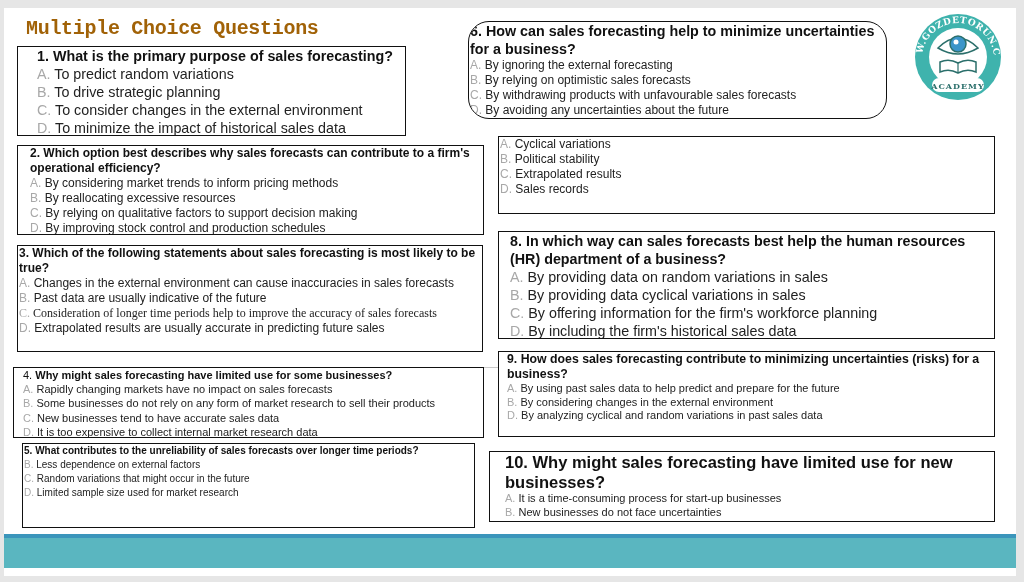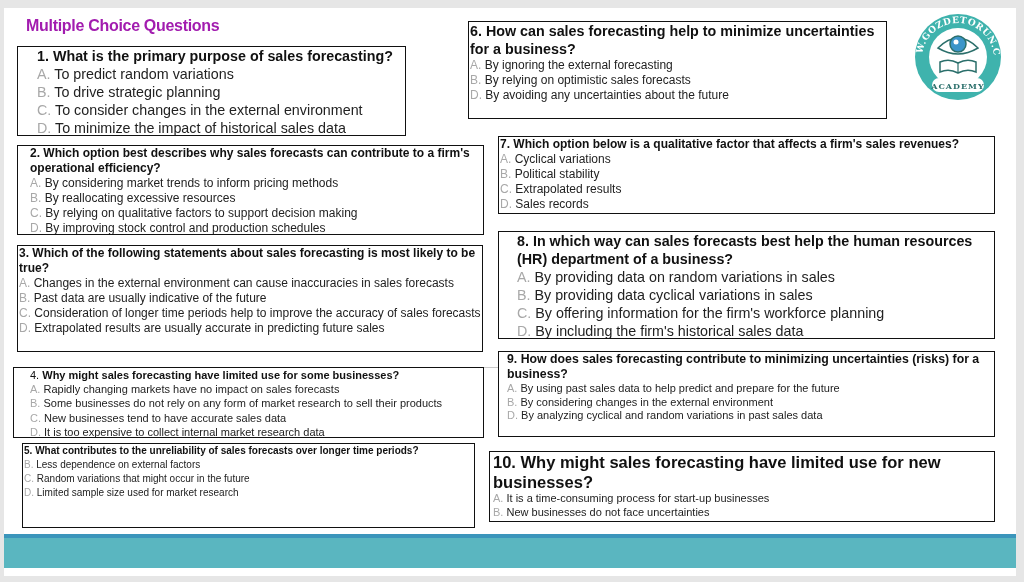--- a/index.html
+++ b/index.html
@@ -14,49 +14,49 @@
     background:#ffffff;
   }
   .band {
     position:absolute; left:4px; top:534px; width:1012px; height:34px;
     background:#5ab6c0;
     border-top:4px solid #3b95bb;
     box-sizing:border-box;
   }
   .title {
     position:absolute; left:26px; top:17px;
-    font-family:Liberation Sans, sans-serif;
-    font-size:16px; font-weight:bold; color:#a21caf;
+    font-family:Liberation Mono, monospace;
+    font-size:20px; font-weight:bold; color:#a16207;
     letter-spacing:-0.3px;
   }
   .qbox {
     position:absolute; box-sizing:border-box;
     border:1.5px solid #111; background:#fff;
     color:#222; overflow:hidden;
   }
   .qbox .q { font-weight:bold; color:#111; }
   .qbox .opt { white-space:nowrap; }
-  .qbox .opt.wrap { white-space:normal; }
+  .qbox .opt.wrap { white-space:normal;font-family:Liberation Serif, serif; }
   .qbox .lt { color:#a8a8a8; }
   .num-thin { font-weight:normal; }
 
   #q1 { left:17px; top:46px; width:389px; height:90px; font-size:14.3px; line-height:18px; padding-left:19px; }
   #q2 { left:17px; top:145px; width:467px; height:90px; font-size:12px; line-height:15px; padding-left:12px; }
   #q3 { left:17px; top:245px; width:466px; height:107px; font-size:12px; line-height:15px; padding-left:1px; }
-  #q4 { left:13px; top:367px; width:471px; height:71px; font-size:11px; line-height:14.2px; padding-left:16px; }
+  #q4 { left:13px; top:367px; width:471px; height:71px; font-size:11px; line-height:14.2px; padding-left:9px; }
   #q5 { left:22px; top:443px; width:453px; height:85px; font-size:10px; line-height:14px; padding-left:1px; }
 
-  #q6 { left:468px; top:21px; width:419px; height:98px; font-size:14.3px; line-height:18px; padding-left:1px; }
+  #q6 { left:468px; top:21px; width:419px; height:98px; font-size:14.3px; line-height:18px; padding-left:1px;border-radius:21px; }
   #q6 .opt { font-size:12px; line-height:15px; }
   #q7 { left:498px; top:136px; width:497px; height:78px; font-size:12px; line-height:15px; padding-left:1px; }
-  #q8 { left:498px; top:231px; width:497px; height:108px; font-size:14.3px; line-height:18px; padding-left:18px; }
+  #q8 { left:498px; top:231px; width:497px; height:108px; font-size:14.3px; line-height:18px; padding-left:11px; }
   #q8 .q { font-size:14.3px; }
   #q9 { left:498px; top:351px; width:497px; height:86px; font-size:11px; line-height:13.5px; padding-left:8px; }
   #q9 .q { font-size:12.3px; line-height:15px; }
-  #q10 { left:489px; top:451px; width:506px; height:71px; font-size:11px; line-height:13.5px; padding-left:3px; }
+  #q10 { left:489px; top:451px; width:506px; height:71px; font-size:11px; line-height:13.5px; padding-left:15px; }
   #q10 .q { font-size:16.5px; line-height:20px; }
 
   .connector {
     position:absolute; left:484px; top:367px; width:14px; height:1px; background:#c9c9c9;
   }
 
   .logo {
     position:absolute; left:906px; top:12px; width:104px; height:90px;
   }
 </style>
@@ -121,24 +121,24 @@
 <div class="qbox" id="q5">
     <div class="q"><span>5.</span> <span>What contributes to the unreliability of sales forecasts over longer time periods?</span></div>
     <div class="opt"><span class="lt">B.</span> <span>Less dependence on external factors</span></div>
     <div class="opt"><span class="lt">C.</span> <span>Random variations that might occur in the future</span></div>
     <div class="opt"><span class="lt">D.</span> <span>Limited sample size used for market research</span></div>
   </div>
 <div class="qbox" id="q6">
     <div class="q"><span>6.</span> <span>How can sales forecasting help to minimize uncertainties for a business?</span></div>
     <div class="opt"><span class="lt">A.</span> <span>By ignoring the external forecasting</span></div>
     <div class="opt"><span class="lt">B.</span> <span>By relying on optimistic sales forecasts</span></div>
+    <div class="opt"><span class="lt">C.</span> <span>By withdrawing products with unfavourable sales forecasts</span></div>
     <div class="opt"><span class="lt">D.</span> <span>By avoiding any uncertainties about the future</span></div>
   </div>
 <div class="qbox" id="q7">
-    <div class="q"><span>7.</span> <span>Which option below is a qualitative factor that affects a firm's sales revenues?</span></div>
     <div class="opt"><span class="lt">A.</span> <span>Cyclical variations</span></div>
     <div class="opt"><span class="lt">B.</span> <span>Political stability</span></div>
     <div class="opt"><span class="lt">C.</span> <span>Extrapolated results</span></div>
     <div class="opt"><span class="lt">D.</span> <span>Sales records</span></div>
   </div>
 <div class="qbox" id="q8">
     <div class="q"><span>8.</span> <span>In which way can sales forecasts best help the human resources (HR) department of a business?</span></div>
     <div class="opt"><span class="lt">A.</span> <span>By providing data on random variations in sales</span></div>
     <div class="opt"><span class="lt">B.</span> <span>By providing data cyclical variations in sales</span></div>
     <div class="opt"><span class="lt">C.</span> <span>By offering information for the firm's workforce planning</span></div>

